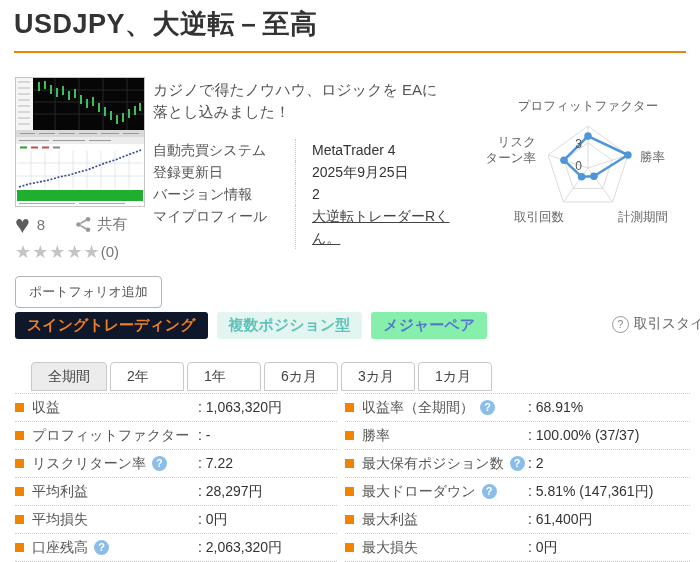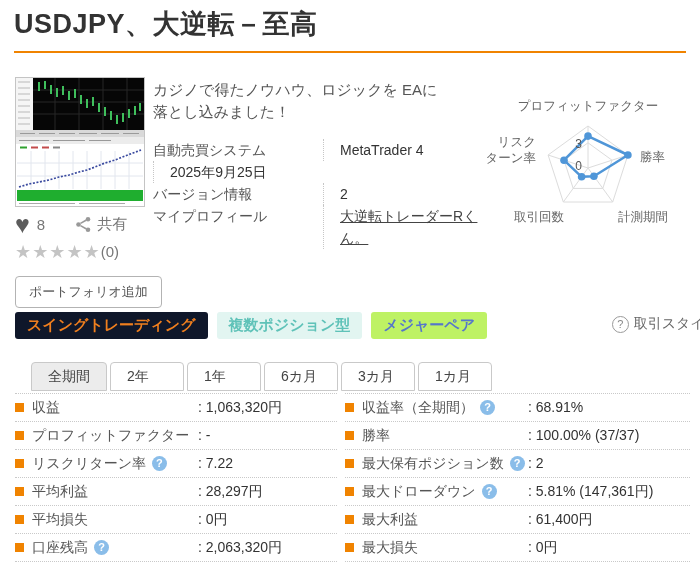--- a/index.html
+++ b/index.html
@@ -7,21 +7,21 @@
   #page{position:relative;width:700px;height:562px;background:#fff;padding-left:29px;}
   
   .title{position:absolute;left:14px;top:6px;margin:0;font-size:27px;font-weight:bold;color:#333;letter-spacing:.5px;}
   .rule{position:absolute;left:14px;top:51px;width:672px;height:2px;background:var(--accent,#f08300);}
   
   .thumb{position:absolute;left:15px;top:77px;width:130px;height:130px;cursor:pointer;}
   
   .desc{position:absolute;left:153px;top:79px;width:320px;font-size:15px;line-height:22px;color:#555;}
   
   .info{position:absolute;left:153px;top:139px;width:330px;}
-  .info-row{display:flex;min-height:22px;line-height:22px;font-size:14px;gap:28px;}
+  .info-row{display:flex;min-height:22px;line-height:22px;font-size:14px;}
   .info-label{width:142px;flex:none;color:#555;}
   .info-value{border-left:1px dotted #c6c6c6;padding-left:16px;color:#333;max-width:158px;}
   .info-value.link{text-decoration:underline;color:#444;cursor:pointer;}
   
   .radar{position:absolute;left:483px;top:84px;width:210px;height:150px;}
   
   .social{position:absolute;left:15px;top:209px;height:30px;display:flex;align-items:center;}
   .heart{font-size:25px;color:#5c5c5c;line-height:28px;cursor:pointer;}
   .likes{font-size:15px;color:#777;margin-left:7px;}
   .share{display:flex;align-items:center;margin-left:30px;cursor:pointer;color:#777;font-size:15px;}
@@ -149,20 +149,21 @@
     <div>カジノで得たノウハウ、ロジックを EAに</div>
     <div>落とし込みました！</div>
   </div>
 
   <div class="info" id="info-rows">
       <div class="info-row">
         <span class="info-label">自動売買システム</span>
         <span class="info-value">MetaTrader 4</span>
       </div>
       <div class="info-row">
+        <span class="info-label">登録更新日</span>
         <span class="info-value">2025年9月25日</span>
       </div>
       <div class="info-row">
         <span class="info-label">バージョン情報</span>
         <span class="info-value">2</span>
       </div>
       <div class="info-row">
         <span class="info-label">マイプロフィール</span>
         <span class="info-value link">大逆転トレーダーRくん。</span>
       </div>
@@ -210,21 +211,21 @@
 
   <div class="stars">
     <span class="star-glyphs">★★★★★</span><span>(0)</span>
   </div>
 
   <button class="pf-btn">ポートフォリオ追加</button>
 
   <div class="tags" id="tags">
       <span class="tag" style="color: rgb(240, 127, 30); background: #0f172a;">スイングトレーディング</span>
       <span class="tag" style="color: rgb(95, 194, 184); background: rgb(226, 245, 241);">複数ポジション型</span>
-      <span class="tag" style="color: rgb(85, 118, 203); background: #bef264;">メジャーペア</span>
+      <span class="tag" style="color: rgb(85, 118, 203); background: #86efac;">メジャーペア</span>
     </div>
 
   <div class="trade-style">
     <span class="q">?</span>
     <span class="ts-label">取引スタイル</span>
   </div>
 
   <div class="tabs" id="tabs">
       <div class="tab active">全期間</div>
       <div class="tab">2年</div>

